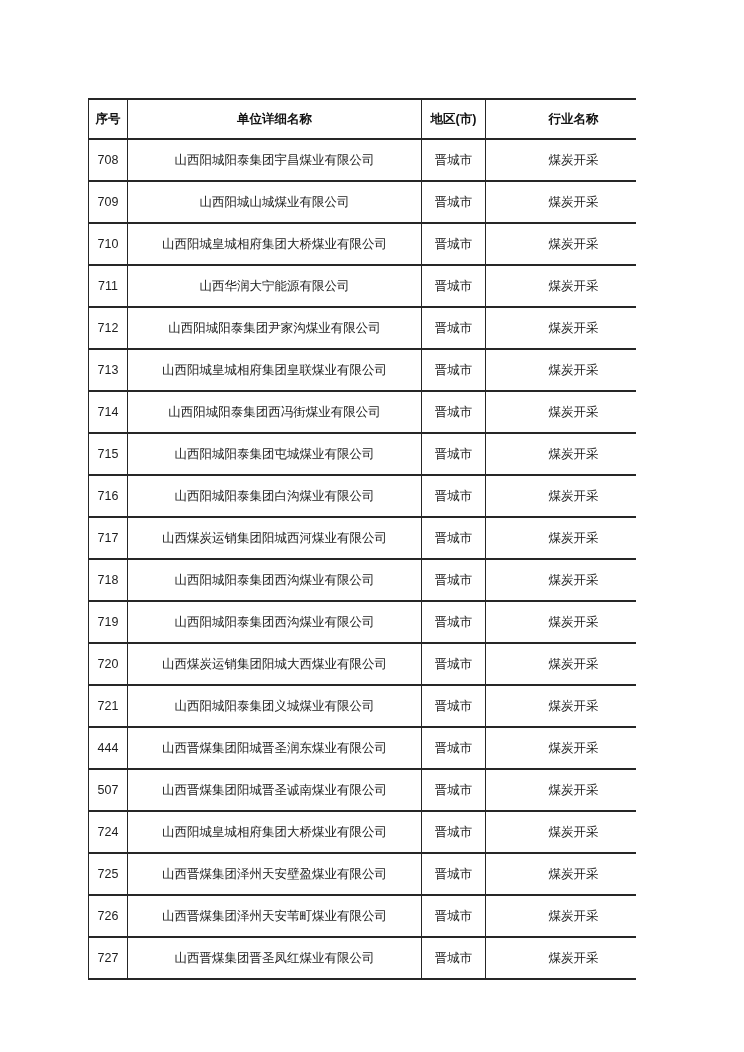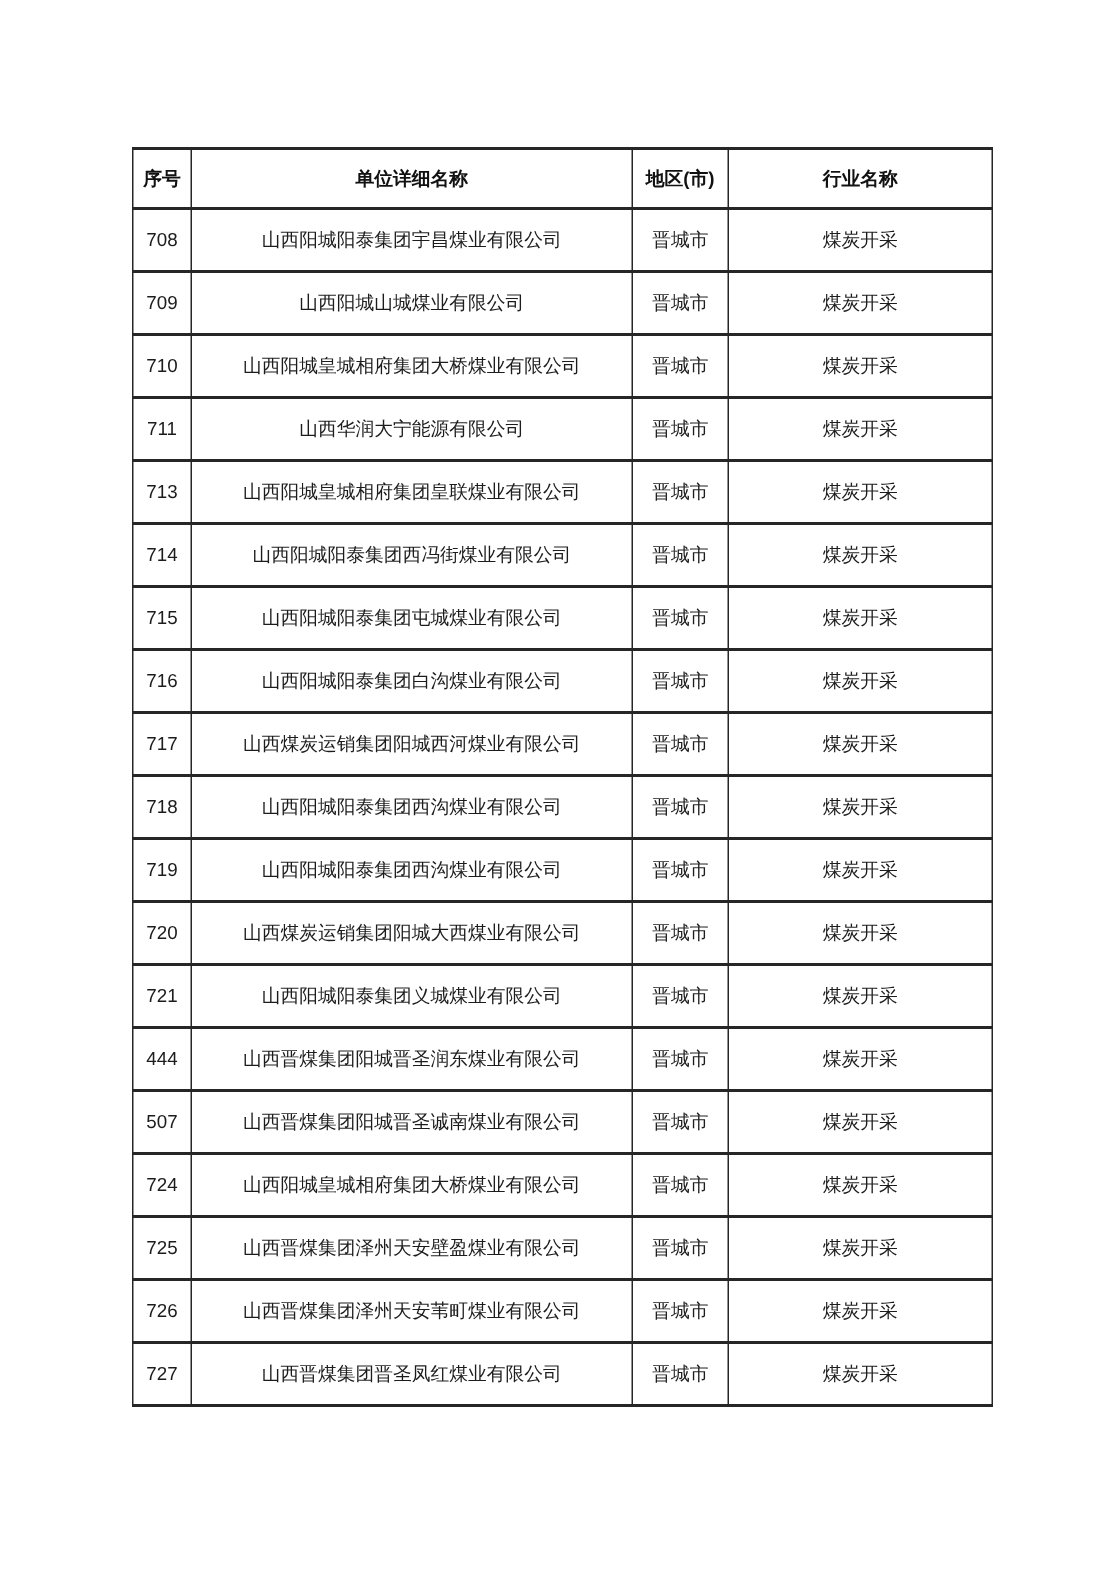--- a/index.html
+++ b/index.html
@@ -8,21 +8,20 @@
     background: #ffffff;
   }
   .page {
     position: relative;
     width: 636px;
     height: 1052px;
     background: #ffffff;
     font-family: "Liberation Sans", sans-serif;
     color: #1c1c1c;
     overflow: hidden;
-    padding-left: 48px;
   }
   table.doc-table {
     position: absolute;
     left: 88px;
     top: 98px;
     width: 573px;
     border-collapse: collapse;
     table-layout: fixed;
   }
   table.doc-table th,
@@ -86,20 +85,26 @@
         </tr>
         <tr>
           <td>710</td>
           <td>山西阳城皇城相府集团大桥煤业有限公司</td>
           <td>晋城市</td>
           <td>煤炭开采</td>
         </tr>
         <tr>
           <td>711</td>
           <td>山西华润大宁能源有限公司</td>
+          <td>晋城市</td>
+          <td>煤炭开采</td>
+        </tr>
+        <tr>
+          <td>712</td>
+          <td>山西阳城阳泰集团尹家沟煤业有限公司</td>
           <td>晋城市</td>
           <td>煤炭开采</td>
         </tr>
         <tr>
           <td>713</td>
           <td>山西阳城皇城相府集团皇联煤业有限公司</td>
           <td>晋城市</td>
           <td>煤炭开采</td>
         </tr>
         <tr>

